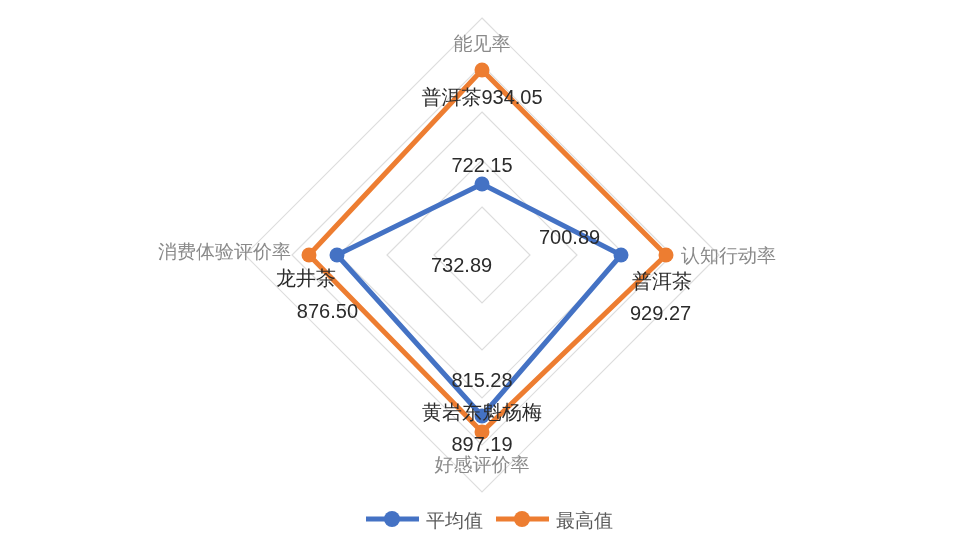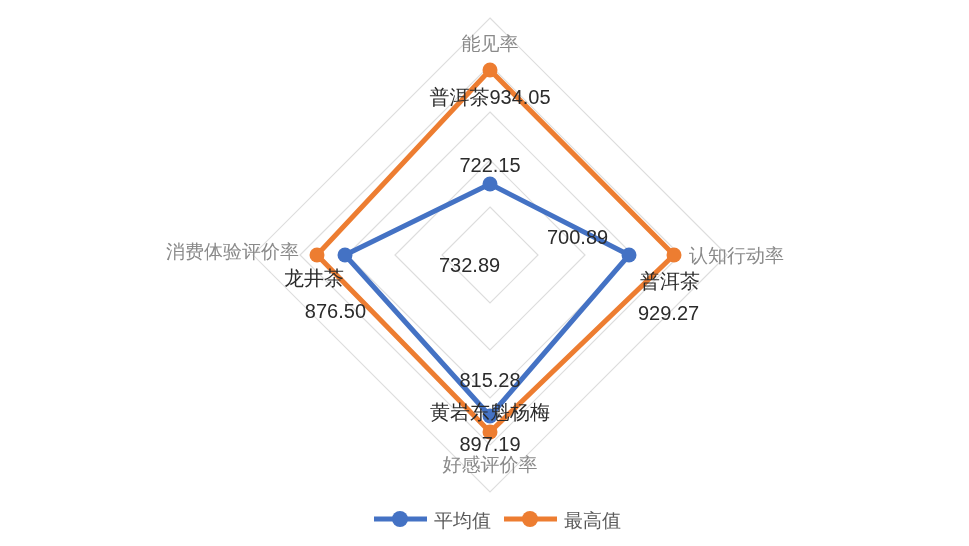--- a/index.html
+++ b/index.html
@@ -9,21 +9,21 @@
   body {
     width: 969px;
     height: 546px;
     background: #ffffff;
     font-family: "Liberation Sans", sans-serif;
     overflow: hidden;
     position: relative;
   }
   #chart-root {
     position: absolute;
-    left: 8px; top: 0;
+    left: 0; top: 0;
     width: 772px;
     height: 546px;
   }
   svg.radar {
     position: absolute;
     left: 0; top: 0;
     width: 969px;
     height: 546px;
     display: block;
   }

